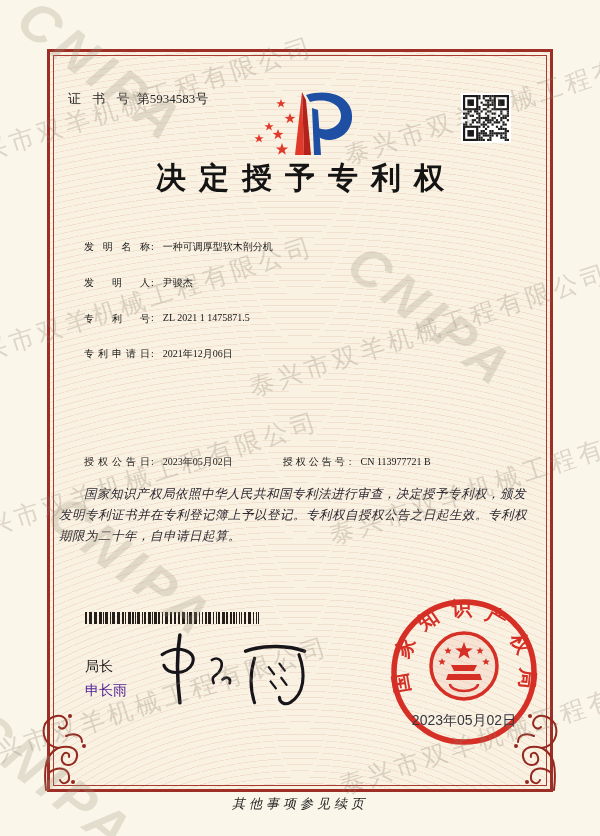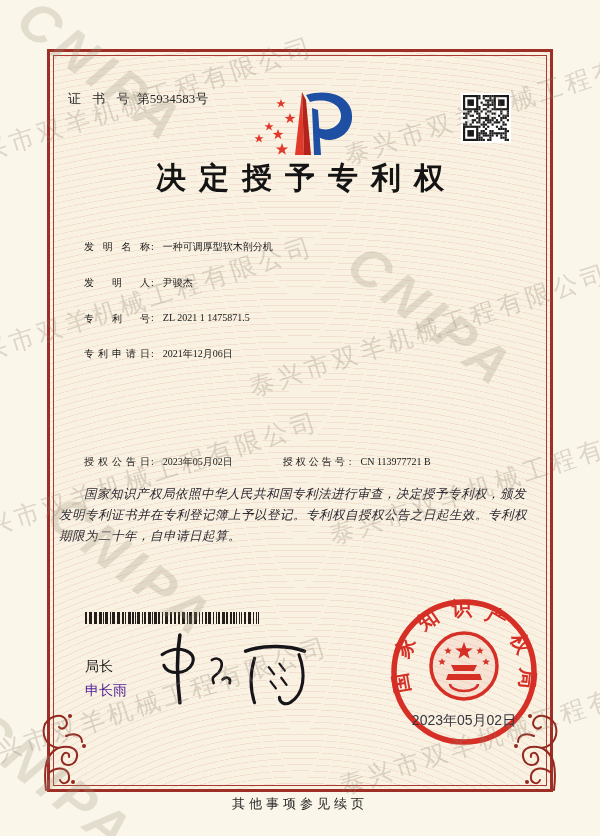--- a/index.html
+++ b/index.html
@@ -58,21 +58,21 @@
 
   
   .corner{position:absolute;z-index:3;}
   .corner-left{left:36px;top:702px;}
   .corner-right{left:494px;top:702px;transform:scaleX(-1);}
 
   
   .page-number{position:absolute;left:47px;top:761px;width:506px;z-index:3;text-align:center;
                font-size:11.5px;color:#222;}
   .continuation{position:absolute;left:0;top:795px;width:600px;z-index:3;text-align:center;
-                font-size:13px;letter-spacing:4px;color:#1f1f1f;}
+                font-size:13px;font-style:italic;letter-spacing:4px;color:#1f1f1f;}
 </style>
 </head>
 <body>
 
 <div class="page">
 
   <div class="frame">
     <div class="frame-inner"></div>
   </div>
 

